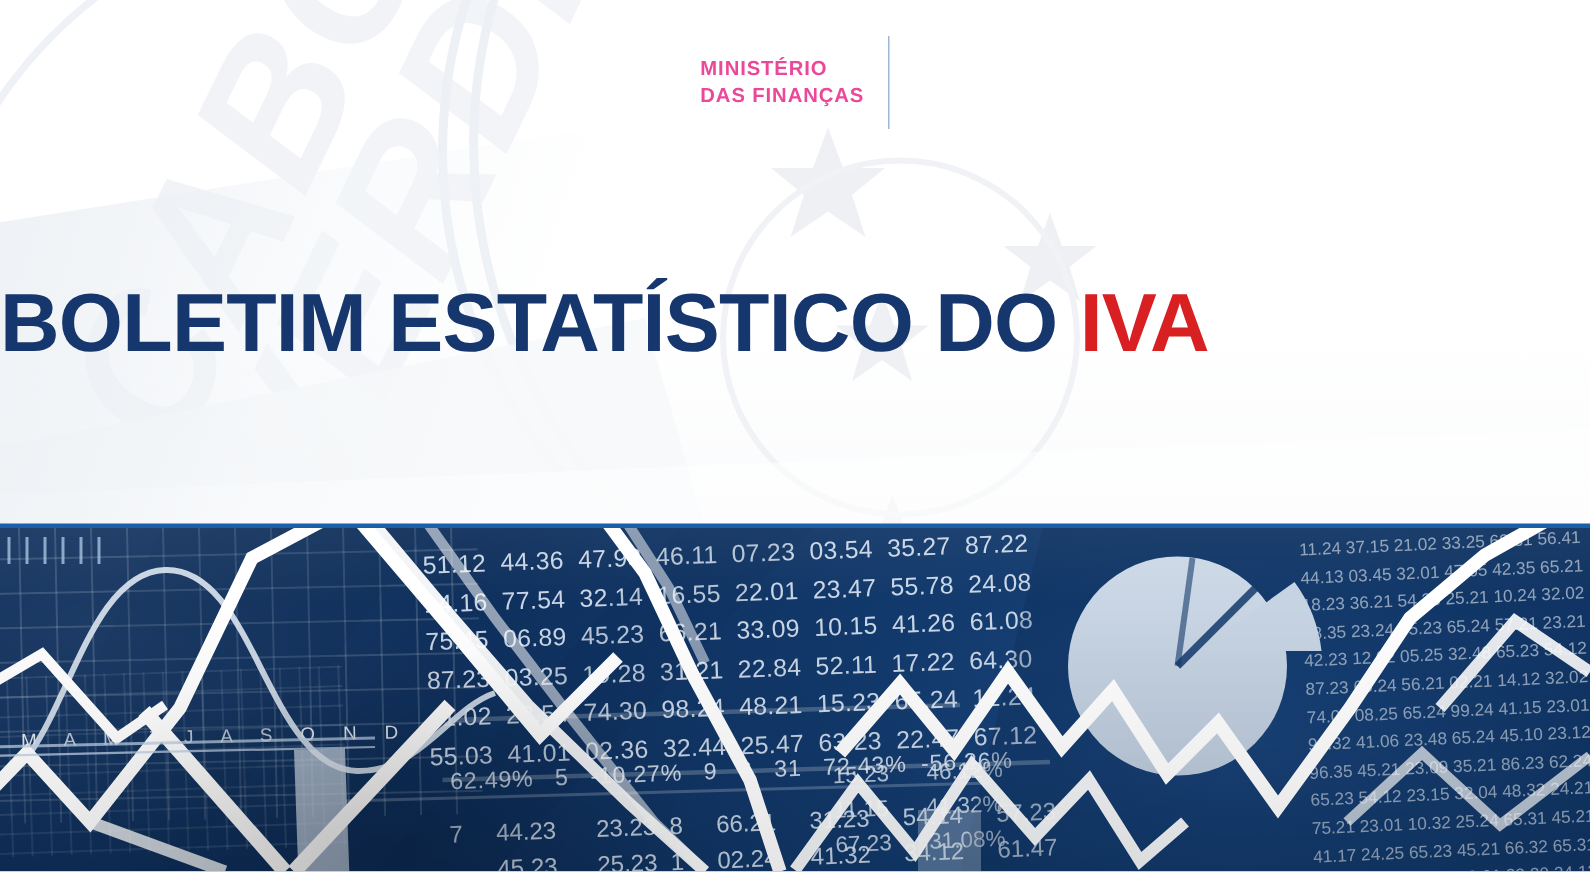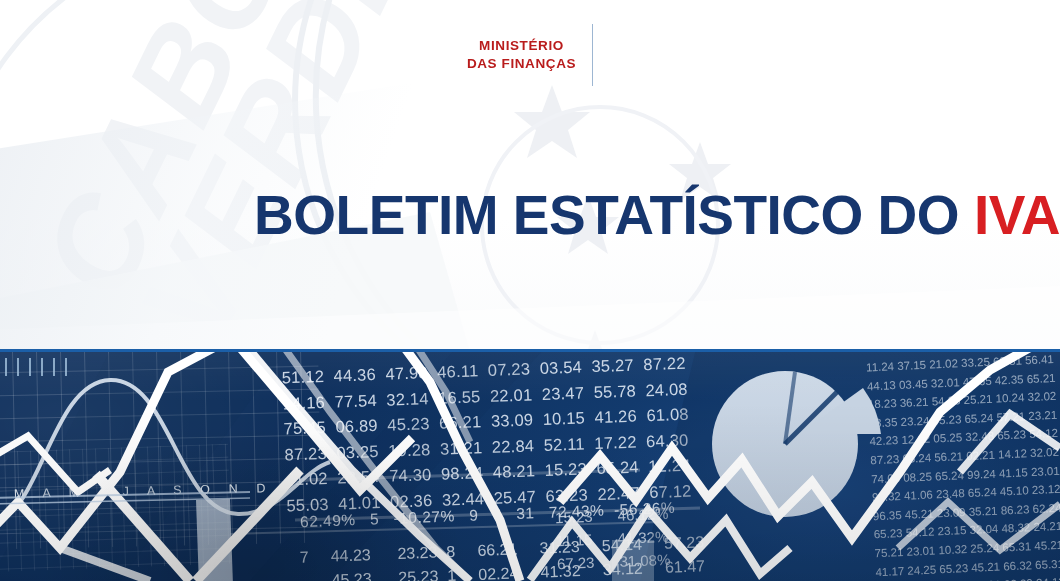--- a/index.html
+++ b/index.html
@@ -11,23 +11,23 @@
 
   #cover { position:relative; width:1060px; height:581px; overflow:hidden; background:#fff; }
 
   
   .logo-bar {
     position:absolute; left:0; top:0; width:1060px; height:110px;
     display:flex; align-items:center; justify-content:center; gap:0px;
     z-index:40;
   }
   .ministerio {
-    color:#b91c1c;
+    color:#ec4899;
     font-size:13.5px; font-weight:bold; letter-spacing:0.6px;
-    line-height:1.32; text-align:center;
+    line-height:1.32; text-align:left;
     padding-right:16px;
   }
   .logo-divider { width:1px; height:62px; background:#9db6d2; }
 
   .gov-logo { padding-left:16px; text-align:center; position:relative; }
   .gov-top {
     font-size:8px; font-weight:bold; letter-spacing:3.4px;
     color:#1a62ae; margin-bottom:1px; padding-left:3px;
   }
   .gov-main { position:relative; }
@@ -61,21 +61,21 @@
   .sheen {
     position:absolute; left:-120px; top:120px; width:620px; height:300px;
     background:linear-gradient(118deg, rgba(228,233,239,0.85) 0%, rgba(243,246,249,0.5) 48%, rgba(255,255,255,0) 72%);
     transform:rotate(-9deg);
     z-index:6;
   }
 
   
   .title-wrap {
     position:absolute; left:0; top:183px; width:1060px;
-    text-align:right; z-index:20;
+    text-align:left; z-index:20;
   }
   .title {
     font-size:55px; font-weight:bold; letter-spacing:-0.5px;
     color:#16366e; white-space:nowrap;
     font-family:"Liberation Sans", sans-serif;
   }
   .title .accent { color:#d81f22; }
 
   
   .rule {

